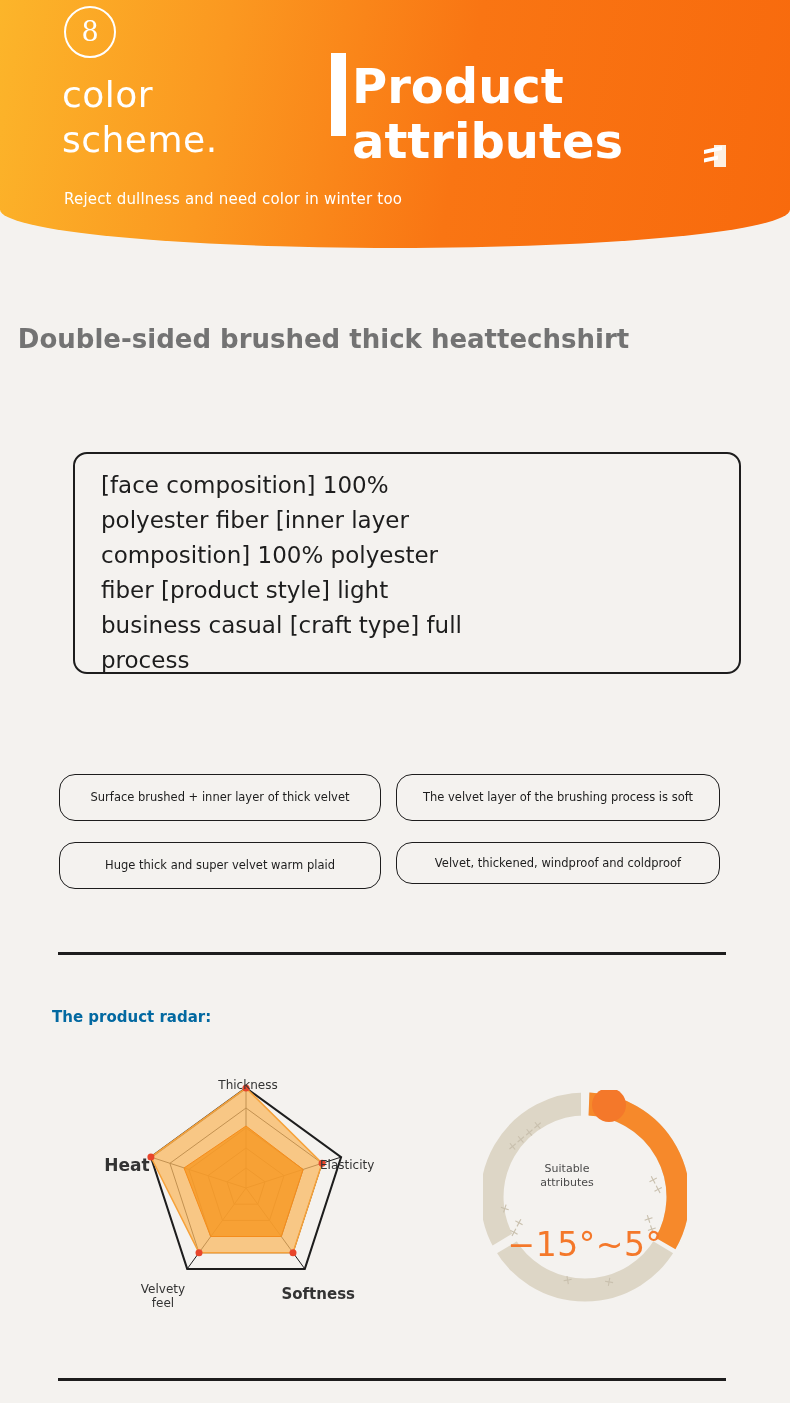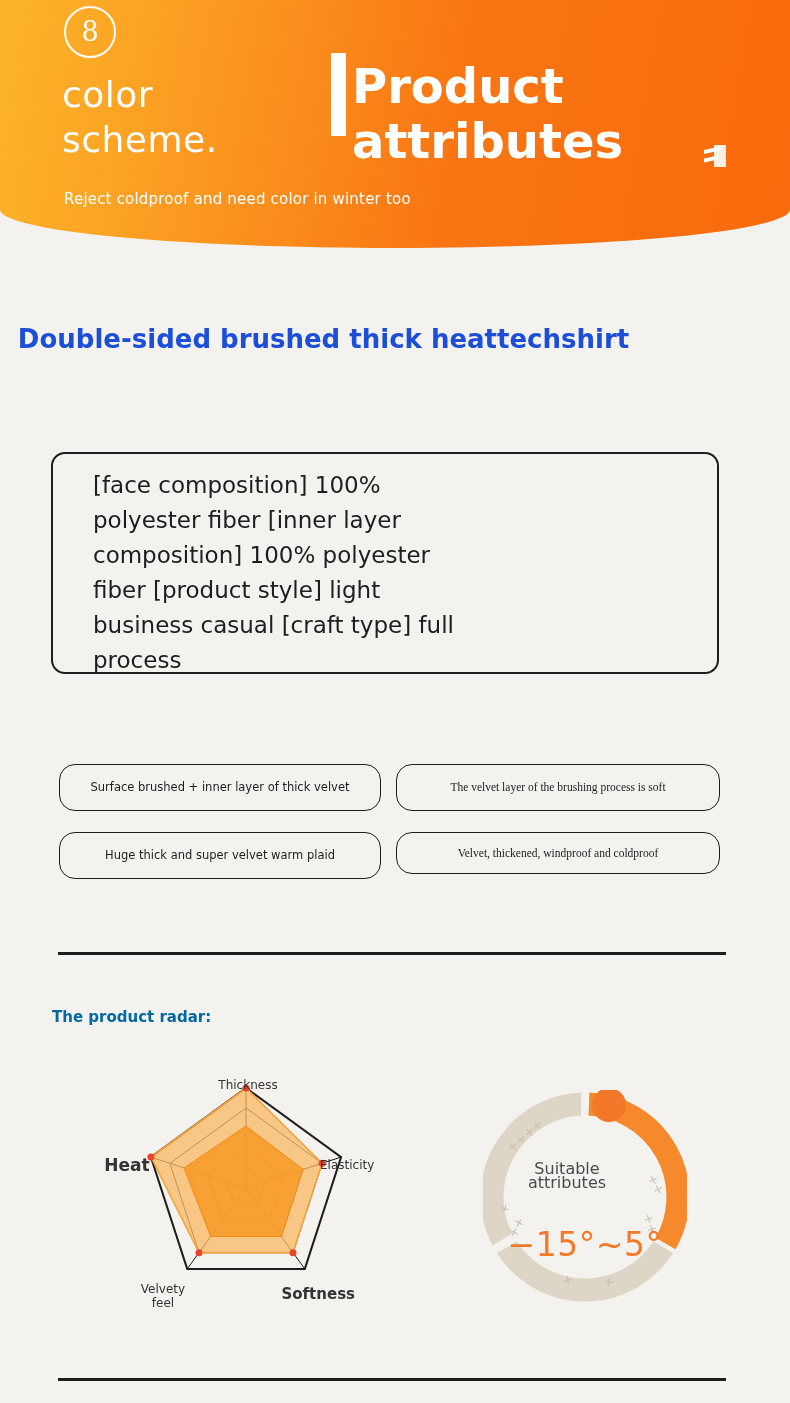--- a/index.html
+++ b/index.html
@@ -82,31 +82,31 @@
 
   
   .product-title {
     position: absolute;
     left: 0; top: 318px;
     width: 647px;
     text-align: center;
     font-size: 26px;
     font-weight: 700;
     line-height: 43px;
-    color: #1d4ed8;
+    color: #737373;
   }
 
   
   .comp-box {
     position: absolute;
-    left: 51px; top: 452px;
+    left: 73px; top: 452px;
     width: 668px; height: 222px;
     border: 2px solid #1d1d1d;
     border-radius: 14px;
-    padding: 14px 40px;
+    padding: 14px 26px;
   }
   .comp-text {
     font-size: 23px;
     line-height: 35px;
     color: #1d1d1d;
     width: 380px;
   }
 
   
   .pill {
@@ -114,26 +114,27 @@
     border: 1.6px solid #1d1d1d;
     border-radius: 16px;
     display: flex;
     align-items: center;
     justify-content: center;
     text-align: center;
     font-size: 11.5px;
     line-height: 15px;
     color: #1d1d1d;
     padding: 20px 12px;
+    margin-top: 10px;
   }
   .pill-a { left: 59px;  top: 764px; width: 322px; height: 47px; }
   .pill-b { left: 396px; top: 764px; width: 324px; height: 47px; }
   .pill-c { left: 59px;  top: 832px; width: 322px; height: 47px; }
   .pill-d { left: 396px; top: 832px; width: 324px; height: 35px; }
-  .pill-b .pill-inner, .pill-d .pill-inner { width: 100%; font-family: Liberation Serif, serif; }
+  .pill-b .pill-inner, .pill-d .pill-inner { width: 100%; }
   .pill-d .pill-inner { text-align: center; }
 
   
   .divider {
     position: absolute;
     left: 58px;
     width: 668px;
     height: 3px;
     background: #1d1d1d;
   }
@@ -169,21 +170,21 @@
   .temp-wrap {
     position: absolute;
     left: 483px; top: 1090px;
     width: 204px; height: 215px;
   }
   .temp-caption {
     position: absolute;
     left: 0; top: 72px;
     width: 168px;
     text-align: center;
-    font-size: 16px;
+    font-size: 11px;
     color: #4a4a4a;
     line-height: 14px;
   }
   .temp-value {
     position: absolute;
     left: 0; top: 112px;
     width: 204px;
     text-align: center;
     font-size: 33px;
     color: #f4782a;
@@ -200,21 +201,21 @@
     <div class="badge">8</div>
 
     <div class="title-left">
       <div>color</div>
       <div>scheme.</div>
     </div>
 
     <div class="bar"></div>
     <div class="title-right">Product attributes</div>
 
-    <div class="subtitle">Reject coldproof and need color in winter too</div>
+    <div class="subtitle">Reject dullness and need color in winter too</div>
 
     <div class="logo-mark">
       <span class="sq s2"></span>
       <span class="sq s1"></span>
       <span class="sq s3"></span>
     </div>
   </div>
 
   <div class="product-title">Double-sided brushed thick heattechshirt</div>
 

